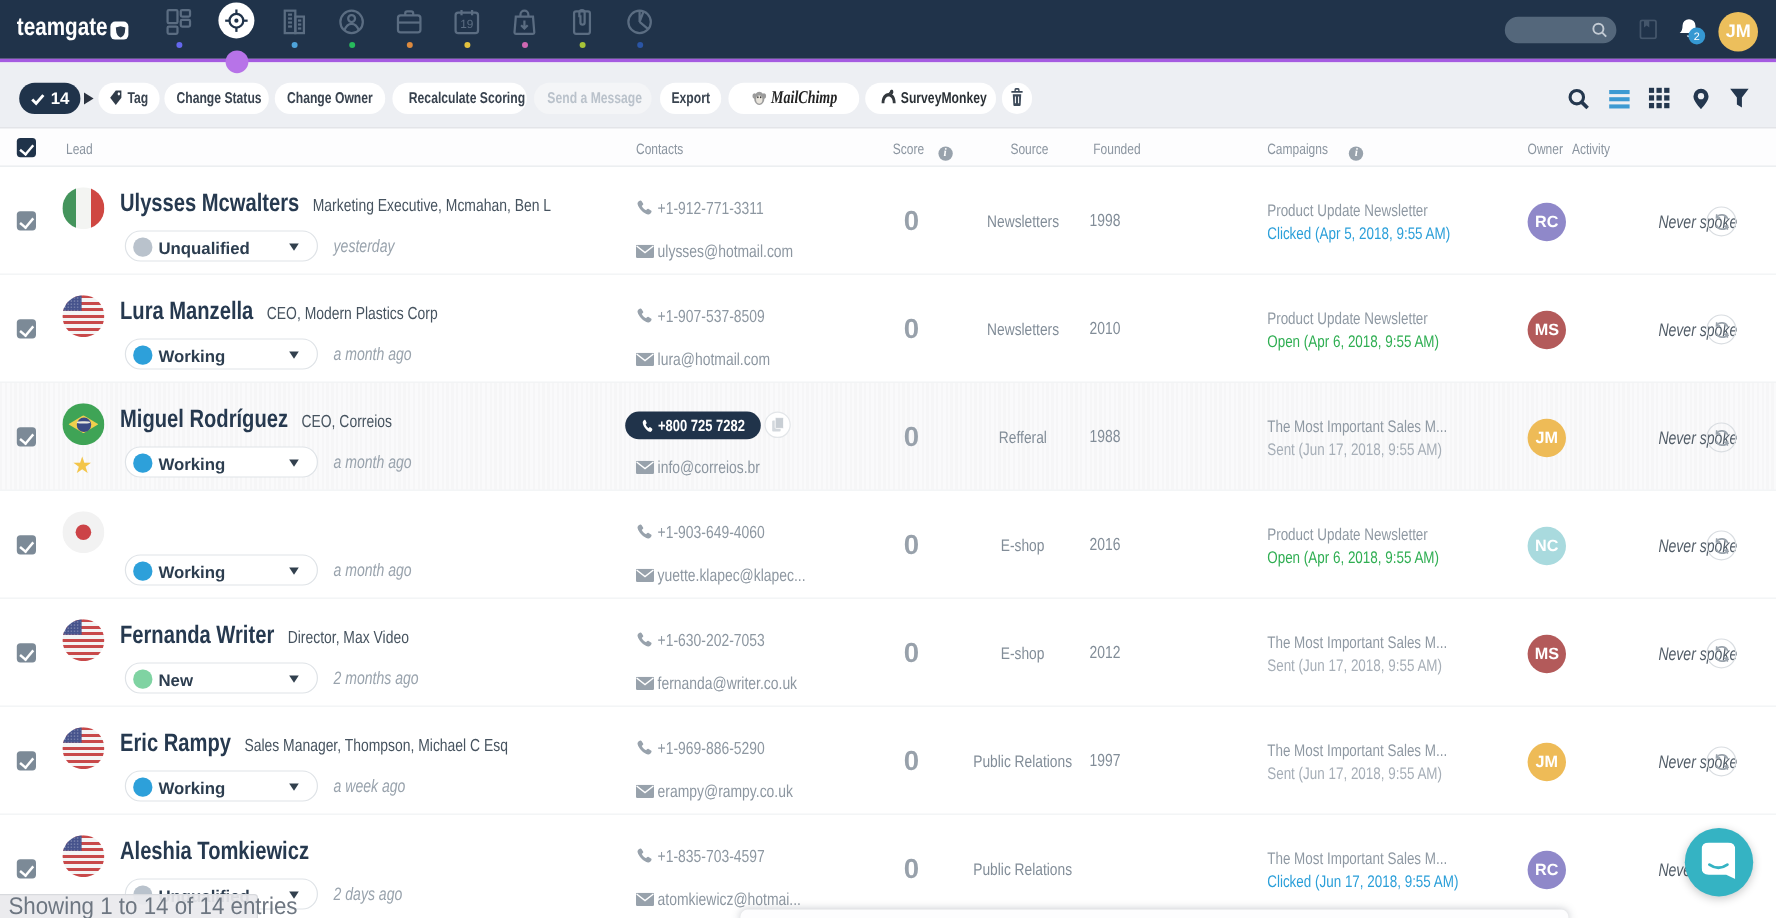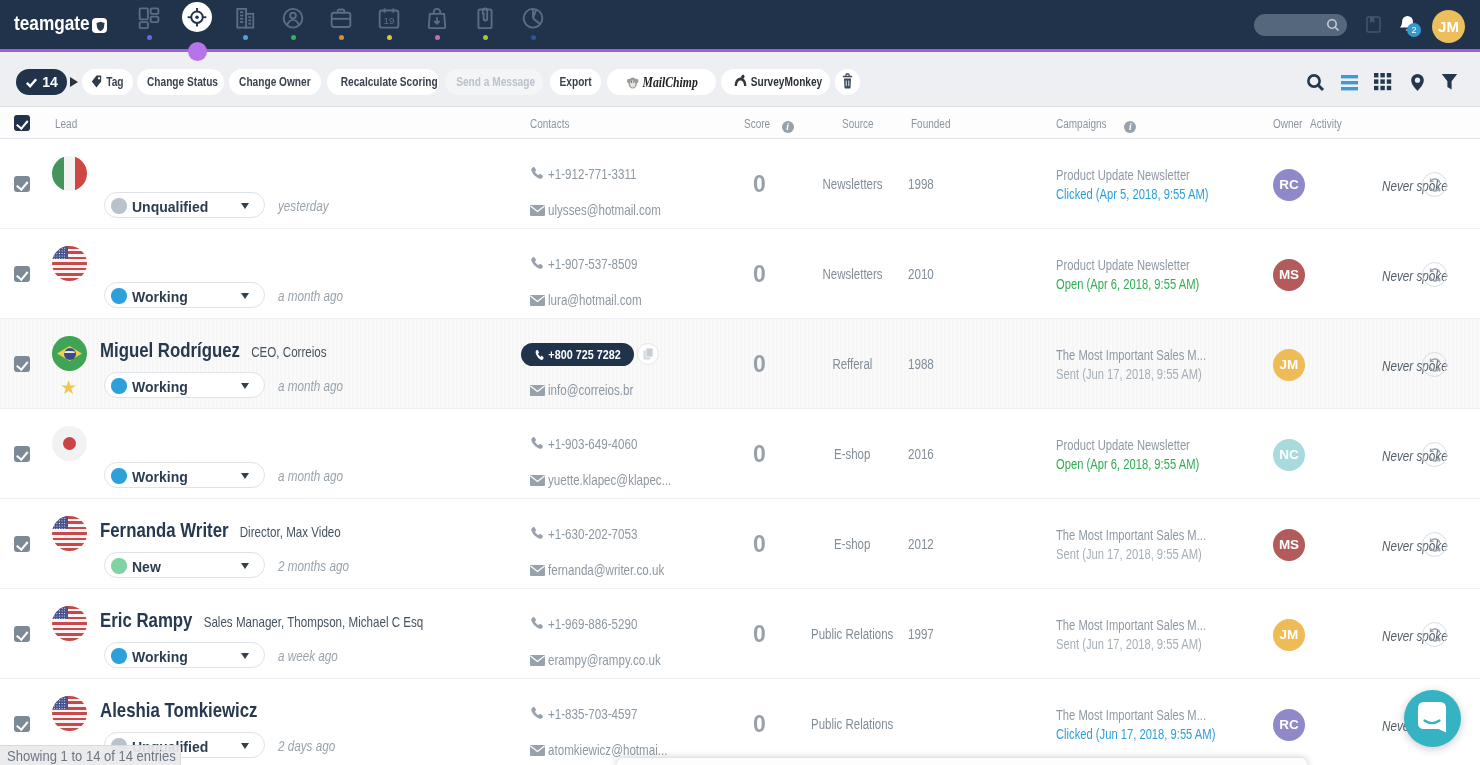--- a/index.html
+++ b/index.html
@@ -57,21 +57,21 @@
 .src { position:absolute; left:795px; top:37px; width:115px; text-align:center; font-size:14px; color:#828d98; }
 .fnd { position:absolute; left:908px; top:37px; font-size:14.5px; color:#828d98; }
 .cmp1 { position:absolute; left:1056px; top:28px; font-size:14px; color:#8f99a3; }
 .cmp2 { position:absolute; left:1056px; top:47px; font-size:14px;text-align:center; }
 .c-blue { color:#2b9fd9; } .c-green { color:#2fae52; } .c-gray { color:#a6aeb7; }
 .av { position:absolute; left:1273px; top:30px; width:32px; height:32px; border-radius:50%; color:#fff; font-size:13.5px; font-weight:bold; text-align:center; line-height:32px; }
 .nsp { position:absolute; left:1382px; top:38px; font-size:15px; font-style:italic; color:#525d68; }
 .refr { position:absolute; left:1422px; top:33px; width:25px; height:25px; border-radius:50%; border:1px solid #d9dde1; }
 .star { position:absolute; left:60px; top:57px; font-size:19px; color:#f3c54a; }
 
-#showing { position:absolute; left:0; top:745px; width:181px; height:20px; background:rgba(233,234,237,.93); border:1px solid #d8dade; border-left:none; border-bottom:none; border-top-right-radius:3px; font-size:14px; color:#6d7681; padding-left:7px; line-height:20px; white-space:nowrap; }
+#showing { position:absolute; left:0; top:745px; width:215px; height:20px; background:rgba(233,234,237,.93); border:1px solid #d8dade; border-left:none; border-bottom:none; border-top-right-radius:3px; font-size:20px; color:#6d7681; padding-left:7px; line-height:20px; white-space:nowrap; }
 #intercom { position:absolute; left:1404px; top:690px; width:57px; height:57px; border-radius:50%; background:#35b3c3; box-shadow:0 2px 8px rgba(0,0,0,.22); }
 #botshadow { position:absolute; left:617px; top:758px; width:690px; height:10px; background:#fdfdfe; border-radius:6px 6px 0 0; box-shadow:0 0 7px rgba(110,118,130,.45); }
 </style>
 </head>
 <body>
 <div id="nav"></div>
 <div id="logo"><span class="tx" style="transform:scaleX(.82)">teamgate</span></div>
 <div id="logobox">
     <svg xmlns="http://www.w3.org/2000/svg" width="11" height="11" viewBox="0 0 11 11">
       <path d="M1.5 2 L5.5 0.8 L9.5 2 L9 6 C8.6 8.2 7 9.6 5.5 10.2 C4 9.6 2.4 8.2 2 6 Z" fill="#2b3a4d"></path>
@@ -227,20 +227,21 @@
     <div class="hl" style="left:911px"><span class="tx">Founded</span></div>
     <div class="hl" style="left:1056px"><span class="tx">Campaigns</span><span class="info">i</span></div>
     <div class="hl" style="left:1273px"><span class="tx">Owner</span></div>
     <div class="hl" style="left:1310px"><span class="tx">Activity</span></div>
   </div>
 <div class="row" style="top:139px">
     <div class="cb" style="top:37px"></div>
     <div class="flag">
       <div style="position:absolute;inset:0;background:linear-gradient(90deg,#44945c 0 33%,#f3f4f2 33% 67%,#cf4742 67%)"></div>
     </div>
+    <div class="nameline"><span class="tx"><span class="nm">Ulysses Mcwalters</span><span class="ttl">Marketing Executive, Mcmahan, Ben L</span></span></div>
     <div class="status">
       <div class="sdot" style="background:#b9c2cc"></div>
       <div class="slab">Unqualified</div>
       <div class="scaret"></div>
     </div>
     <div class="ago"><span class="tx" style="transform:scaleX(.78)">yesterday</span></div>
     <div class="cic" style="top:27px"><svg xmlns="http://www.w3.org/2000/svg" width="14" height="14" viewBox="0 0 14 14">
         <path d="M3.1 1.2 C3.7 0.9 4.3 1 4.6 1.5 L5.9 3.5 C6.2 4 6 4.5 5.6 4.9 L4.8 5.6 C5.4 7 7 8.6 8.4 9.2 L9.1 8.4 C9.5 8 10 7.8 10.5 8.1 L12.5 9.4 C13 9.7 13.1 10.3 12.8 10.9 C12.3 11.9 11.2 13 10 12.7 C6.3 11.9 2.1 7.7 1.3 4 C1 2.8 2.1 1.7 3.1 1.2 Z" fill="#98a2ac"></path>
       </svg></div>
     <div class="ph-t"><span class="tx">+1-912-771-3311</span></div>
@@ -265,20 +266,21 @@
       </svg>
     </div>
   </div>
 <div class="row" style="top:229px">
     <div class="cb" style="top:37px"></div>
     <div class="flag">
       <div style="position:absolute;inset:0;background:repeating-linear-gradient(#c8494a 0 2.7px,#f4f4f4 2.7px 5.4px)"></div>
       <div style="position:absolute;left:0;top:0;width:15.5px;height:13px;background:#46538c"></div>
       <div style="position:absolute;left:0.5px;top:0.5px;width:14.5px;height:12px;background-image:radial-gradient(circle,#fff 22%,transparent 26%);background-size:2.6px 2.6px"></div>
     </div>
+    <div class="nameline"><span class="tx"><span class="nm">Lura Manzella</span><span class="ttl">CEO, Modern Plastics Corp</span></span></div>
     <div class="status">
       <div class="sdot" style="background:#2da0da"></div>
       <div class="slab">Working</div>
       <div class="scaret"></div>
     </div>
     <div class="ago"><span class="tx" style="transform:scaleX(.78)">a month ago</span></div>
     <div class="cic" style="top:27px"><svg xmlns="http://www.w3.org/2000/svg" width="14" height="14" viewBox="0 0 14 14">
         <path d="M3.1 1.2 C3.7 0.9 4.3 1 4.6 1.5 L5.9 3.5 C6.2 4 6 4.5 5.6 4.9 L4.8 5.6 C5.4 7 7 8.6 8.4 9.2 L9.1 8.4 C9.5 8 10 7.8 10.5 8.1 L12.5 9.4 C13 9.7 13.1 10.3 12.8 10.9 C12.3 11.9 11.2 13 10 12.7 C6.3 11.9 2.1 7.7 1.3 4 C1 2.8 2.1 1.7 3.1 1.2 Z" fill="#98a2ac"></path>
       </svg></div>
     <div class="ph-t"><span class="tx">+1-907-537-8509</span></div>

